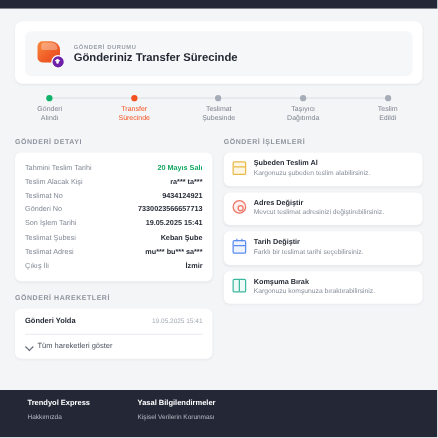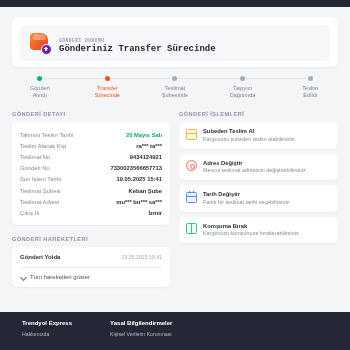--- a/index.html
+++ b/index.html
@@ -28,23 +28,22 @@
     background: #ffffff;
     border-radius: 6px;
     padding: 8px 8px 6px 8px;
     box-shadow: 0 1px 2px rgba(20,25,40,.06);
   }
   .hero-inner {
     background: #f6f7f9;
     border-radius: 5px;
     padding: 7px 9px;
     display: flex;
-    align-items: flex-end;
+    align-items: center;
     gap: 8px;
-    font-family: Liberation Mono, monospace;
   }
   .pkg-icon { position: relative; width: 22px; height: 22px; flex: 0 0 22px; }
   .pkg-icon .box {
     position: absolute; left: 1px; top: 1px;
     width: 18px; height: 17px;
     background: linear-gradient(135deg,#f98a3c 0%,#ef5a26 60%,#e04d1d 100%);
     border-radius: 4px 7px 4px 4px;
   }
   .pkg-icon .flap {
     position: absolute; left: 4px; top: 2px;

